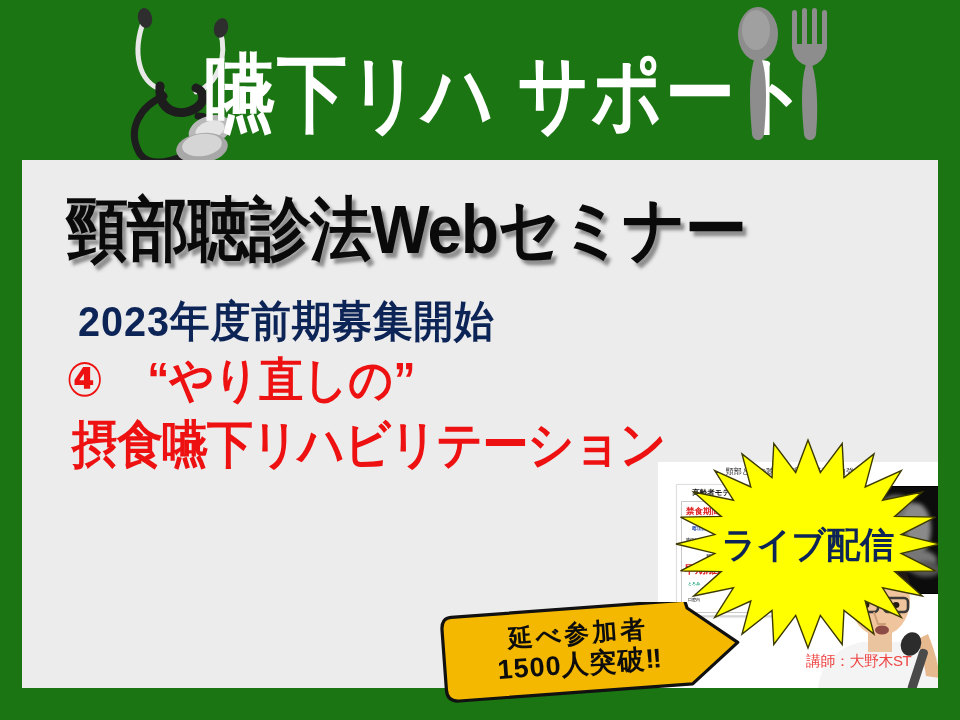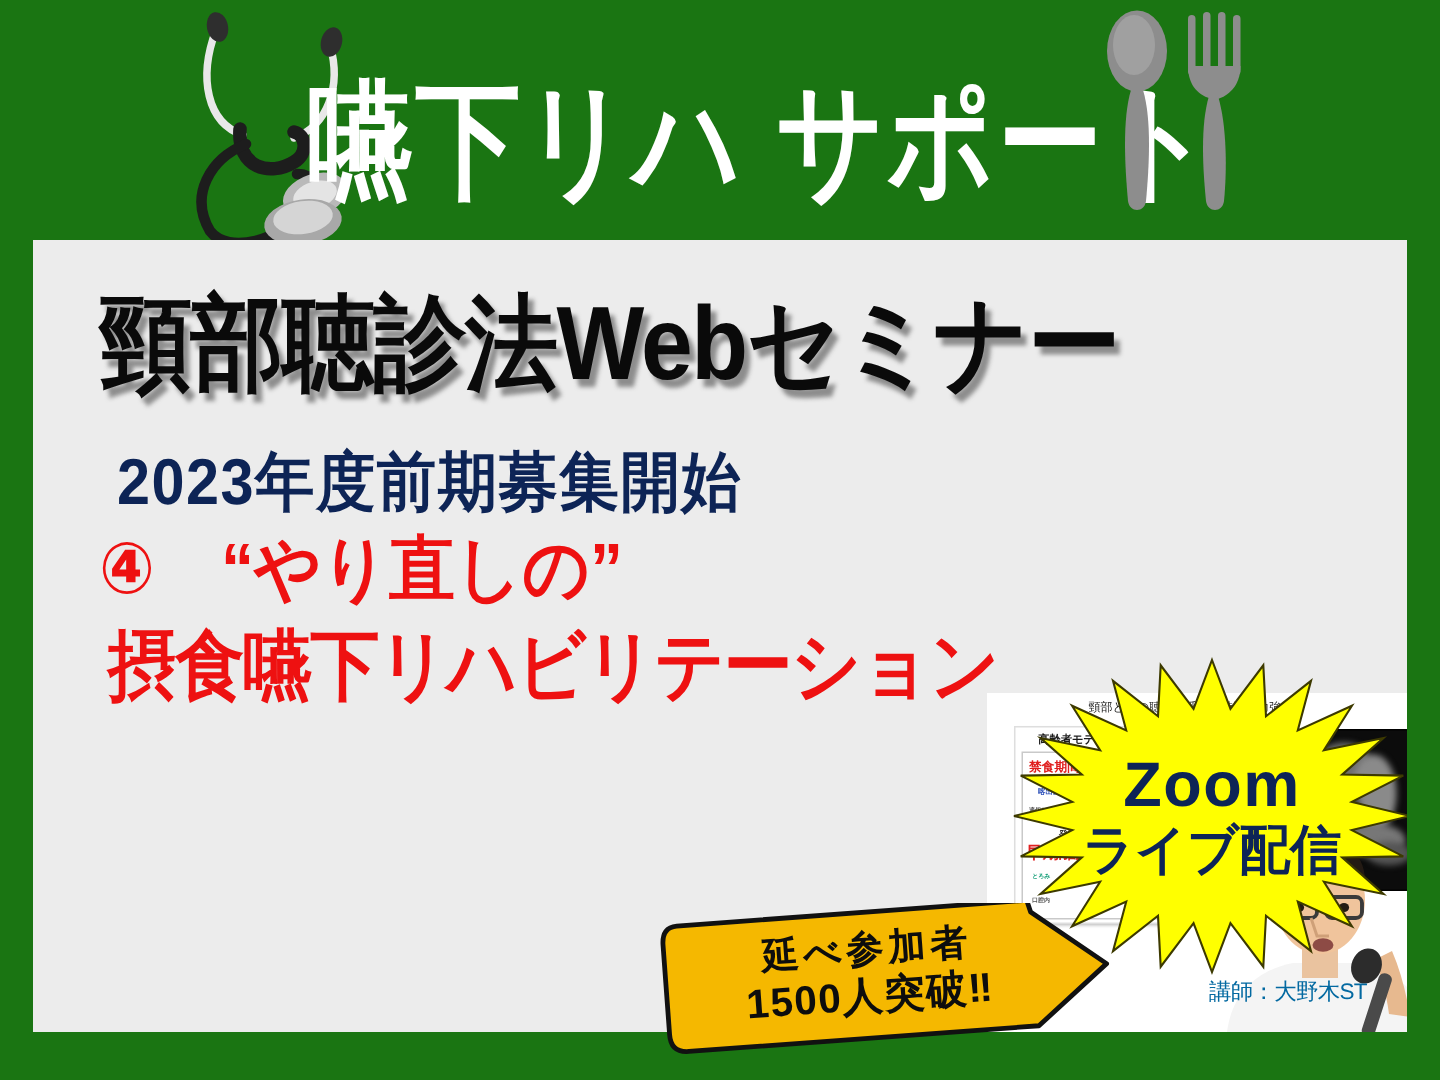--- a/index.html
+++ b/index.html
@@ -101,21 +101,21 @@
 
   .xray{position:absolute;background:#0c0c0c;overflow:hidden;
     border:1px solid #000;}
   .xr1{left:172px;top:26px;width:36px;height:102px;}
   .xr2{left:212px;top:24px;width:70px;height:106px;}
   .xr-blob{position:absolute;border-radius:50%;filter:blur(2px);}
 
   .person{position:absolute;left:150px;top:86px;width:150px;height:140px;}
   .caption{
     position:absolute;left:148px;top:190px;width:130px;
-    font-size:15px;color:#0369a1;white-space:nowrap;font-weight:normal;
+    font-size:15px;color:#ef4444;white-space:nowrap;font-weight:normal;
     letter-spacing:-0.5px;
   }
 
   
   .bubble{
     position:absolute;left:440px;top:602px;width:312px;height:102px;
   }
   .bubble svg{position:absolute;left:0;top:0;}
   .bubble-txt{
     position:absolute;left:8px;top:4px;width:262px;height:86px;
@@ -245,21 +245,20 @@
       </svg>
 
       <div class="caption">講師：大野木ST</div>
     </div>
 
     <div class="burst">
       <svg viewBox="0 0 268 212" width="268" height="212">
         <polygon id="burst-poly" fill="#ffff00" stroke="#3d3a00" stroke-width="1.4" points="134.0,2.0 146.3,34.6 168.2,5.5 170.0,39.5 200.0,15.9 191.2,48.9 227.3,32.5 208.6,62.2 248.3,54.0 220.8,78.4 261.5,79.1 227.2,96.6 266.0,106.0 227.2,115.4 261.5,132.9 220.8,133.6 248.3,158.0 208.6,149.8 227.3,179.5 191.2,163.1 200.0,196.1 170.0,172.5 168.2,206.5 146.3,177.4 134.0,210.0 121.7,177.4 99.8,206.5 98.0,172.5 68.0,196.1 76.8,163.1 40.7,179.5 59.4,149.8 19.7,158.0 47.2,133.6 6.5,132.9 40.8,115.4 2.0,106.0 40.8,96.6 6.5,79.1 47.2,78.4 19.7,54.0 59.4,62.2 40.7,32.5 76.8,48.9 68.0,15.9 98.0,39.5 99.8,5.5 121.7,34.6"></polygon>
       </svg>
       <div class="burst-txt">
-        <span class="burst-zoom">Zoom</span>
         <span class="burst-live">ライブ配信</span>
       </div>
     </div>
 
   </div>
 
   <div class="bubble">
     <svg viewBox="0 0 312 102" width="312" height="102">
       <g transform="rotate(-4.2 140 50)">
         <path d="M14 6 Q4 6 4 18 L4 78 Q4 90 16 90 L250 90 L298 52 L250 14 L248 6 Z" fill="#f5b800" stroke="#111111" stroke-width="3.2" stroke-linejoin="round"></path>

